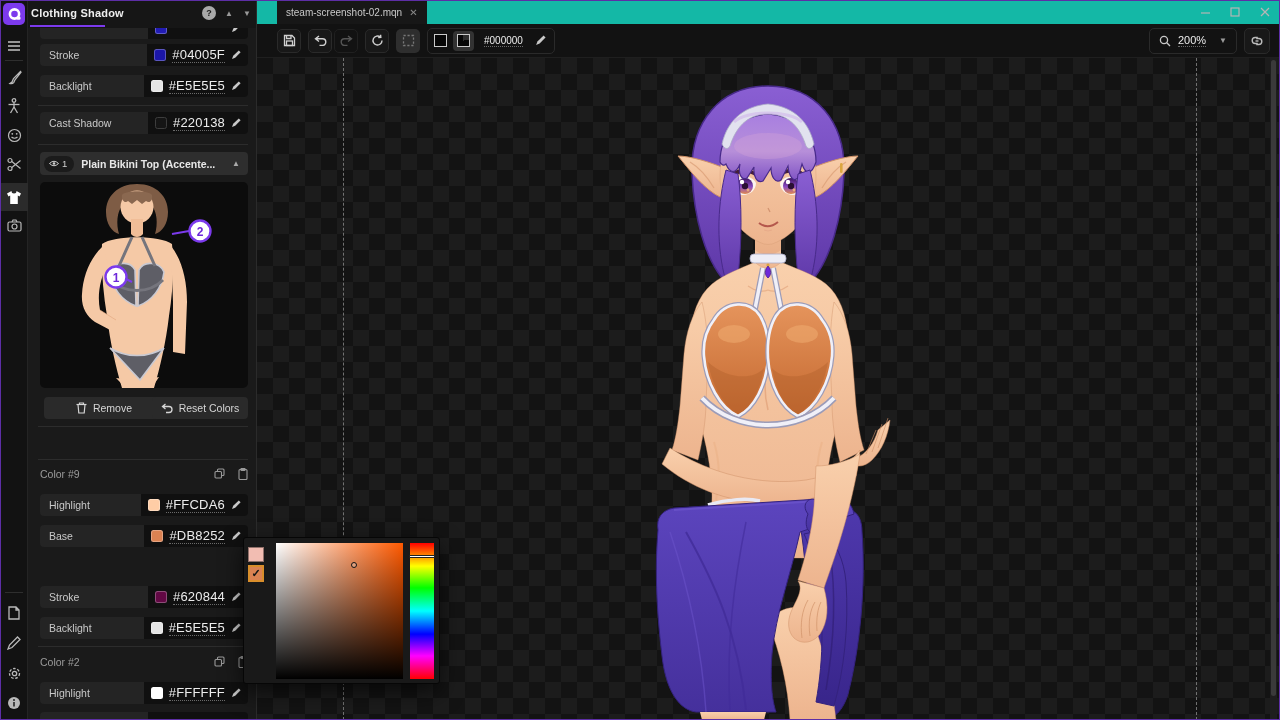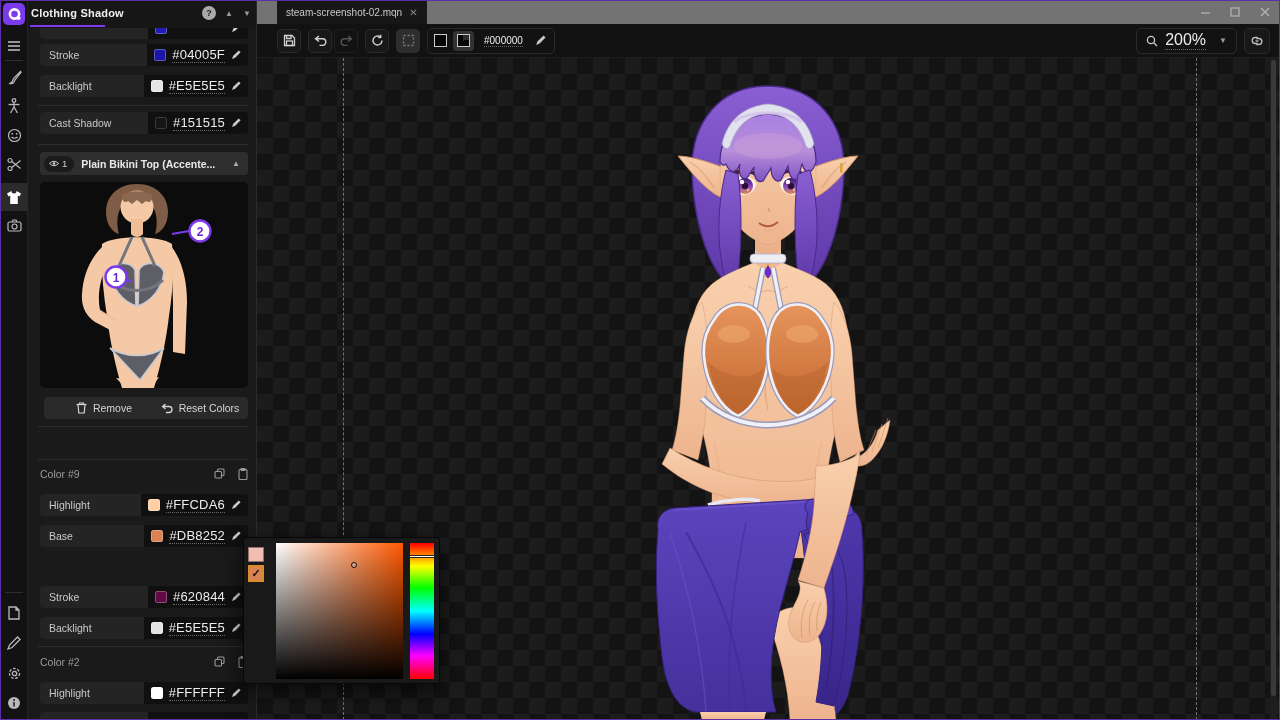--- a/index.html
+++ b/index.html
@@ -35,40 +35,40 @@
   .pbtn{position:absolute;top:369px;height:22px;background:#2a2a2a;border-radius:4px;display:flex;align-items:center;justify-content:center;gap:6px;color:#d5d5d5;font-size:10.5px}
   #toggle-row{position:absolute;left:12px;top:404px;width:208px;height:20px;display:flex;align-items:center}
   #toggle-row .tlabel{font-size:11px;color:#dddddd}
   #toggle{margin-left:auto;width:30px;height:15px;border-radius:8px;background:#9a9a9a;position:relative}
   #toggle .knob{position:absolute;right:1px;top:1px;width:13px;height:13px;border-radius:50%;background:#232323;display:flex;align-items:center;justify-content:center}
   #toggle .knob::after{content:"";width:5px;height:5px;border:1.5px solid #e8e8e8;border-radius:50%}
   .grp-head{position:absolute;left:12px;width:208px;height:16px;display:flex;align-items:center}
   .grp-head .gtitle{font-size:10.5px;color:#9a9a9a}
   .gicons{margin-left:auto;display:flex;gap:13px}
   
-  #titlebar{position:absolute;left:257px;right:0;top:0;height:24px;background:#737373;z-index:10}
+  #titlebar{position:absolute;left:257px;right:0;top:0;height:24px;background:#14b8a6;z-index:10}
   #tab{position:absolute;left:20px;top:0;height:24px;background:#171717;display:flex;align-items:center;padding:0 9px;gap:7px}
   #tab .ttext{font-size:10px;color:#c9c9c9}
   #tab .tclose{font-size:10px;color:#8a8a8a}
   .winbtn{position:absolute;top:0;width:30px;height:24px;display:flex;align-items:center;justify-content:center;color:#b5b5b5}
   
   #toolbar{position:absolute;left:257px;right:0;top:24px;height:34px;background:#121212;border-bottom:1px solid #1f1f1f;display:flex;align-items:center;padding:0 10px 0 20px;gap:7px;z-index:10}
   .tbtn{width:24px;height:24px;background:#181818;border:1px solid #2a2a2a;border-radius:5px;display:flex;align-items:center;justify-content:center}
   .tbtn.disabled{background:#121212;border-color:#202020}
   .tbtn.marquee{background:#2e2e2e;border:none}
   #bg-group{height:26px;border:1px solid #2a2a2a;border-radius:5px;background:#121212;display:flex;align-items:center;padding:2px;gap:2px}
   .bgsw-btn{width:21px;height:20px;border-radius:4px;display:flex;align-items:center;justify-content:center}
   .bgsw-btn.sel{background:#333}
   .bgsw{width:13px;height:13px;border:1.5px solid #c9c9c9;background:#060606}
   .bgsw.half{background:conic-gradient(#2e2e2e 25%, #060606 25% 100%)}
   #bg-hex{font-size:10px;color:#ececec;border-bottom:1px dotted #6a6a6a;margin:0 8px 0 8px}
   #bg-group .pencil{margin:0 6px 0 2px}
   #tb-spacer{flex:1}
   #zoom-group{height:26px;border:1px solid #2a2a2a;border-radius:5px;display:flex;align-items:center;padding:0 9px;gap:7px}
-  #zoom-level{font-size:16px;color:#ececec;border-bottom:1px dotted #6a6a6a}
+  #zoom-level{font-size:11px;color:#ececec;border-bottom:1px dotted #6a6a6a}
   #zoom-caret{font-size:8px;color:#9a9a9a;margin-left:6px}
   
   #canvas{position:absolute;left:257px;right:0;top:58px;bottom:0;background-color:#131313;background-image:conic-gradient(#1c1c1c 25%, transparent 25% 50%, #1c1c1c 50% 75%, transparent 75%);background-size:32px 32px;z-index:1}
   .guide{position:absolute;top:0;bottom:0;width:0;border-left:1px dashed #8f8f8f;opacity:.75;z-index:5}
   #v-scroll{position:absolute;top:0;bottom:0;width:7px;left:1013px;background:#1e1e1e;z-index:6}
   #v-thumb{position:absolute;left:1px;top:2px;width:5px;height:96%;background:#3a3a3a;border-radius:3px}
   #character{position:absolute;left:393px;top:4px;width:245px;height:658px;z-index:2}
   
   #picker{position:absolute;left:243px;top:537px;width:197px;height:147px;background:#191919;border:1px solid #060606;border-radius:3px;box-shadow:0 8px 22px rgba(0,0,0,.65);z-index:60}
   .pk-sw{position:absolute;left:4px;width:16px;height:15px;border:1px solid rgba(0,0,0,.4)}
@@ -217,21 +217,21 @@
         <svg class="pencil" width="10" height="10" viewBox="0 0 10 10">
             <path d="M1 9 L2.2 5.8 L7.8 .4 L9.6 2.2 L4.2 7.8 Z" fill="#c9c9c9"></path>
           </svg>
       </div>
     </div>
     <div class="hline" style="top:77px"></div>
     <div class="crow" style="top:84px">
       <div class="lbl">Cast Shadow</div>
       <div class="val">
         <span class="sw" style="border-color: rgb(61, 61, 61); background-color: rgb(21, 21, 21);"></span>
-        <span class="hex">#151515</span>
+        <span class="hex">#220138</span>
         <svg class="pencil" width="10" height="10" viewBox="0 0 10 10">
             <path d="M1 9 L2.2 5.8 L7.8 .4 L9.6 2.2 L4.2 7.8 Z" fill="#c9c9c9"></path>
           </svg>
       </div>
     </div>
     <div class="hline" style="top:116px"></div>
 
     <div id="item-head">
       <div id="item-badge">
         <svg width="10" height="7" viewBox="0 0 10 7">

